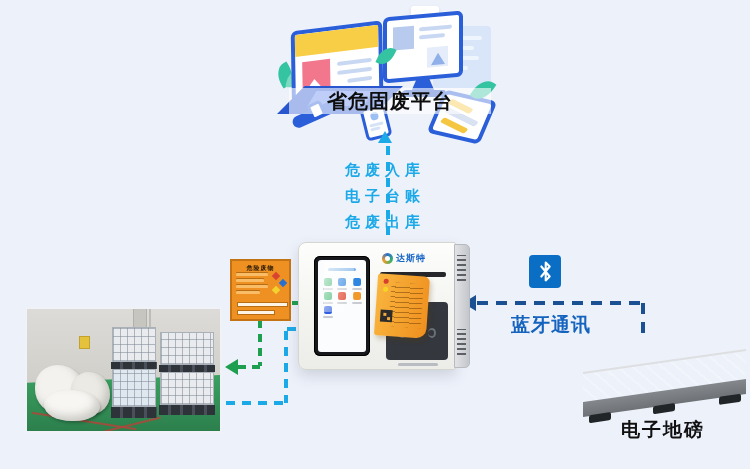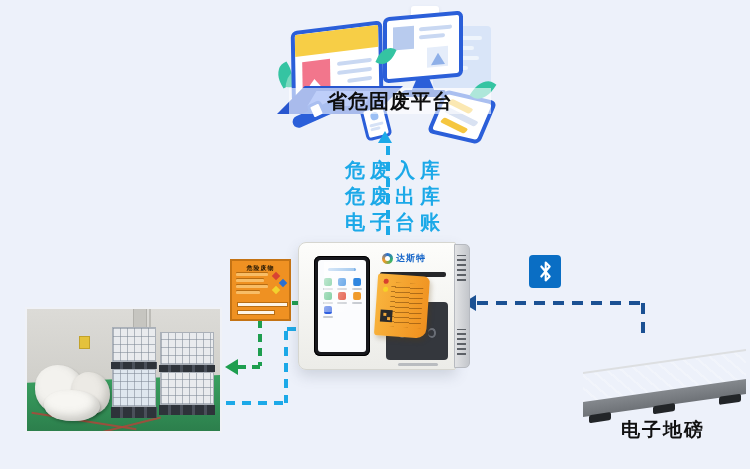--- a/index.html
+++ b/index.html
@@ -61,21 +61,21 @@
   .watch-band{left:8px;top:102px;width:50px;height:12px;background:var(--frame-blue);border-radius:6px;transform:rotate(-24deg);}
   .watch-face{left:26px;top:96px;width:15px;height:17px;background:#fff;border:3px solid var(--frame-blue);border-radius:4px;transform:rotate(-24deg);}
   .clip{left:152px;top:88px;width:54px;height:46px;background:var(--frame-blue);border-radius:6px;transform:rotate(13deg) skewX(-10deg);}
   .clip .paper{left:4px;top:4px;width:46px;height:38px;background:#fff;border-radius:3px;}
   .clip .row{left:10%;height:6px;border-radius:2px;background:#F5C63F;}
   .clip .row.g{background:#D9E2F2;}
   .band{left:6px;top:82px;width:202px;height:26px;background:rgba(255,255,255,.6);z-index:4;display:flex;align-items:center;justify-content:center;}
   .band span{position:static;font-size:20px;font-weight:700;color:#0d0d0d;letter-spacing:1px;white-space:nowrap;}
 
   
-  .sync{position:absolute;left:345px;top:157px;z-index:2;color:var(--cyan);font-size:20px;font-weight:700;line-height:26px;letter-spacing:5px;white-space:nowrap;}
+  .sync{position:absolute;left:345px;top:157px;z-index:2;color:var(--cyan);font-size:15px;font-weight:700;line-height:26px;letter-spacing:5px;white-space:nowrap;}
 
   
   .machine{position:absolute;left:298px;top:242px;width:172px;height:128px;z-index:3;}
   .machine *{position:absolute;}
   .m-body{left:0;top:0;width:158px;height:128px;background:linear-gradient(180deg,#fdfdfb,#ecece8);border:1px solid #d6d6d0;border-radius:8px 2px 2px 8px;box-shadow:0 6px 14px rgba(80,90,110,.2);}
   .m-side{right:0;top:2px;width:16px;height:124px;background:linear-gradient(90deg,#e2e3e5,#c3c6cb);border-radius:0 5px 5px 0;border:1px solid #b7bac0;}
   .vent{right:3px;width:9px;height:26px;background:repeating-linear-gradient(0deg,#5d6167 0 2px,transparent 2px 5px);}
   .vent.top{top:10px;} .vent.bot{bottom:12px;}
   .m-screen{left:16px;top:14px;width:56px;height:100px;background:#17181c;border-radius:6px;box-shadow:inset 0 0 0 1px #000;}
   .m-screen .glass{left:4px;top:4px;width:48px;height:92px;background:#fbfcfe;border-radius:3px;overflow:hidden;}
@@ -203,22 +203,22 @@
     <div class="leaf" style="left:192px;top:72px;width:16px;height:24px;transform:rotate(35deg);"></div>
     <div class="band">
       <span>省危固废平台</span>
     </div>
   </div>
 
   <div class="ah up" style="left:378px;top:131px;"></div>
   <div class="dash v cyan" style="left:386px;top:146px;height:96px;z-index:1;"></div>
   <div class="sync">
     <div>危废入库</div>
+    <div>电子台账</div>
     <div>危废出库</div>
-    <div>电子台账</div>
   </div>
 
   <div class="machine">
     <div class="m-body"></div>
     <div class="m-side">
       <div class="vent top"></div>
       <div class="vent bot"></div>
     </div>
     <div class="m-screen">
       <div class="glass">
@@ -304,20 +304,21 @@
   </div>
 
   <div class="ah left navy" style="left:463px;top:295px;"></div>
   <div class="dash h navy" style="left:477px;top:301px;width:167px;"></div>
   <div class="dash v navy" style="left:641px;top:303px;height:37px;"></div>
   <div class="bt-icon">
     <svg width="17" height="23" viewBox="0 0 16 22">
       <path d="M4 6.2 L12 15.8 L8.2 19.5 L8.2 2.5 L12 6.2 L4 15.8" stroke="#fff" stroke-width="2" fill="none" stroke-linejoin="round" stroke-linecap="round"></path>
     </svg>
   </div>
+  <div class="bt-caption">蓝牙通讯</div>
 
   <div class="scale">
     <div class="plat">
       <div class="top"></div>
       <div class="front"></div>
       <div class="foot" style="left:6px;"></div>
       <div class="foot" style="left:70px;"></div>
       <div class="foot" style="left:136px;"></div>
     </div>
   </div>

